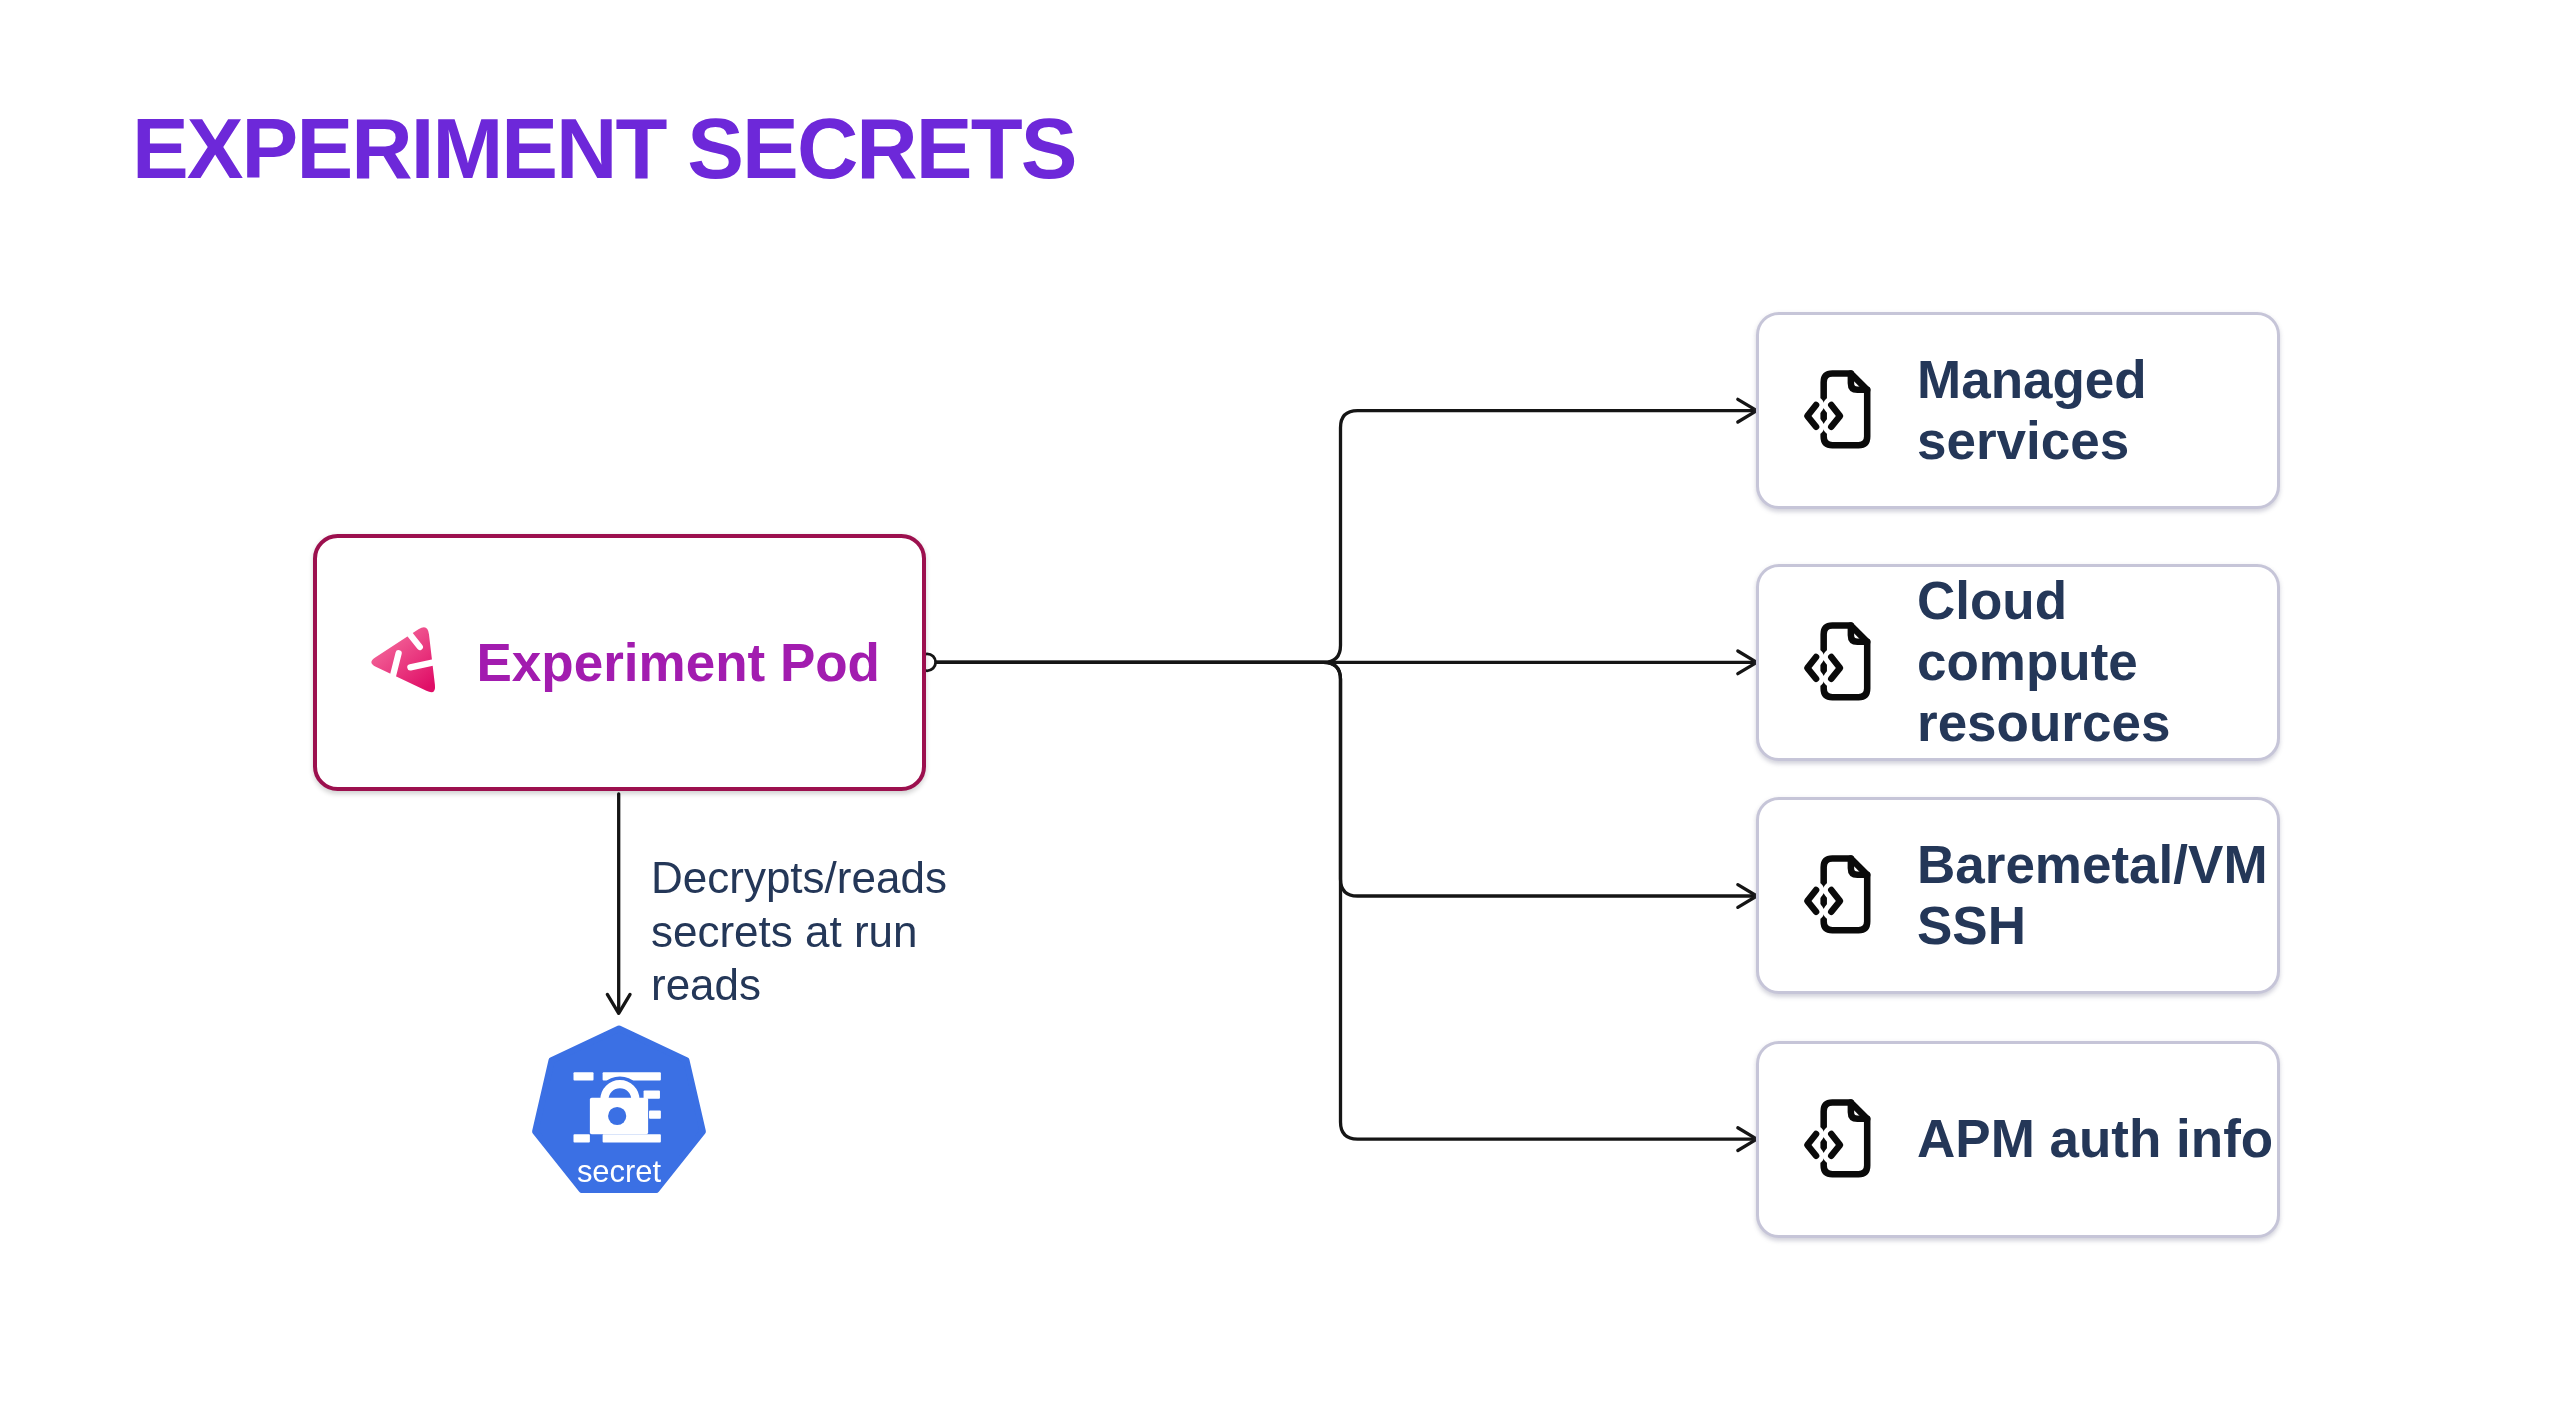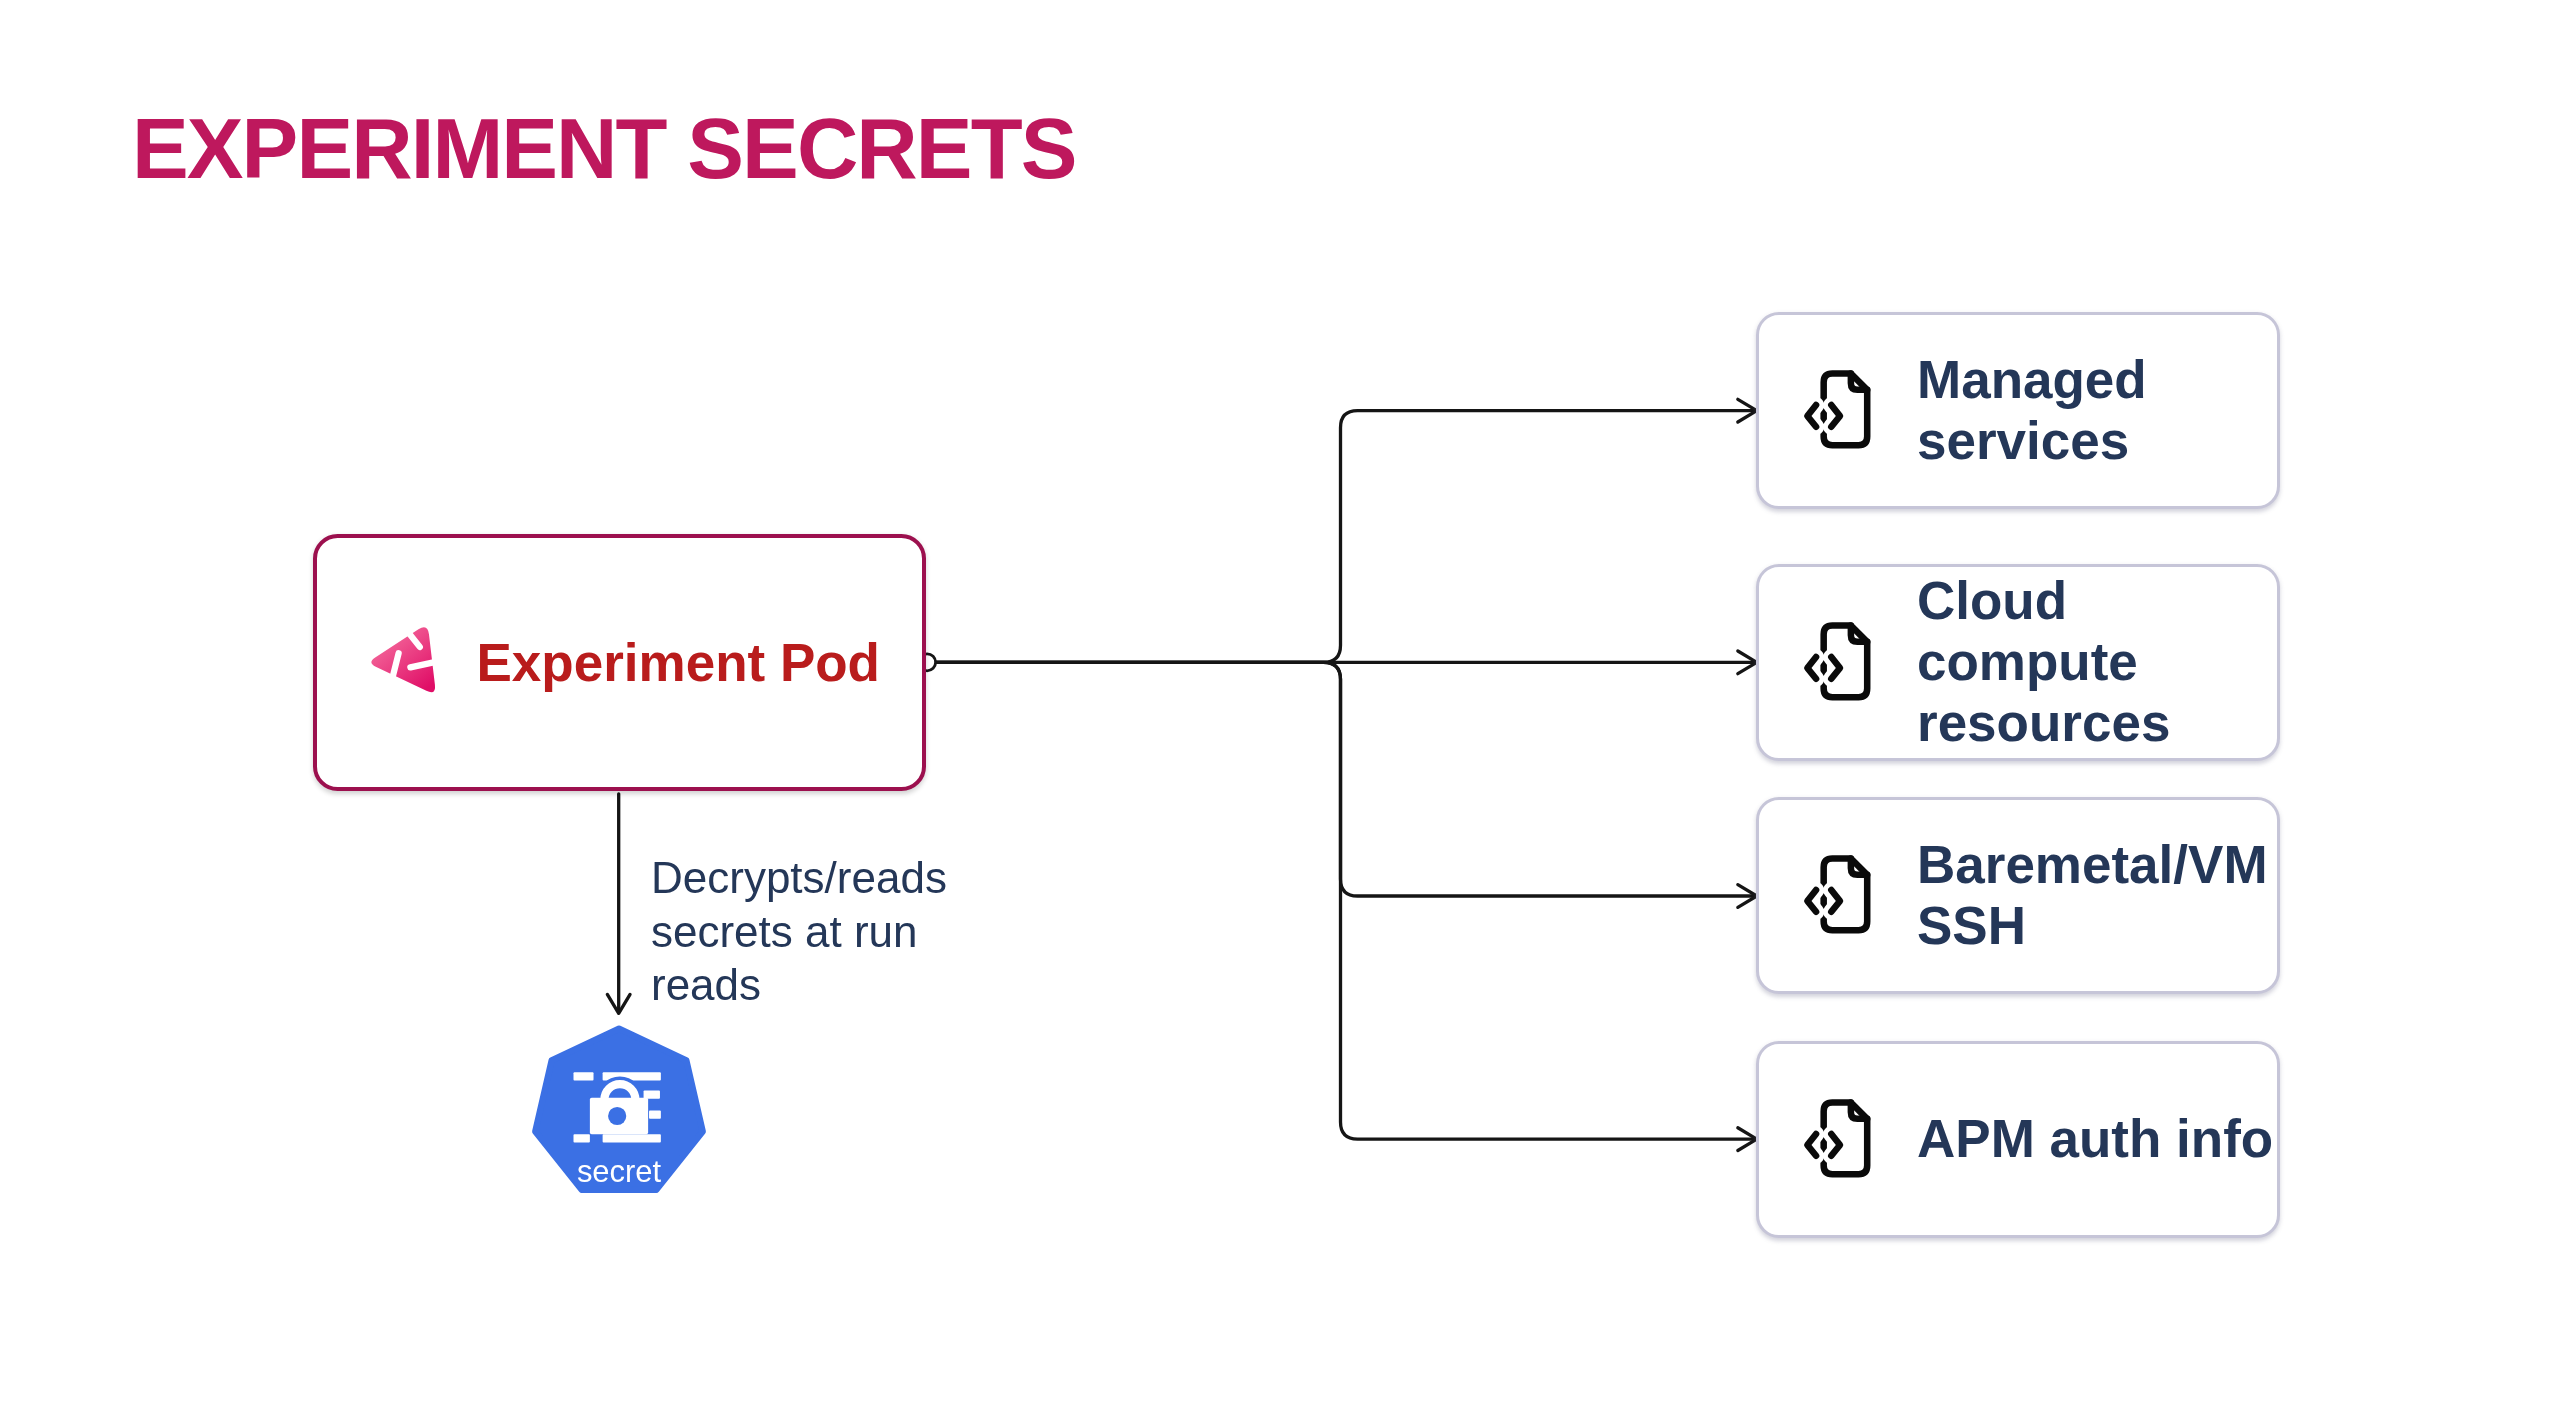--- a/index.html
+++ b/index.html
@@ -11,21 +11,21 @@
     font-family: "Liberation Sans", sans-serif;
     overflow: hidden;
   }
   .title {
     position: absolute;
     left: 132px;
     top: 100px;
     font-size: 85px;
     font-weight: 800;
     letter-spacing: -1.9px;
-    color: #be185d;
+    color: #6d28d9;
     white-space: nowrap;
   }
   
   #connectors {
     position: absolute;
     left: 0; top: 0;
     width: 2576px; height: 1406px;
     pointer-events: none;
   }
   
@@ -40,21 +40,21 @@
     box-shadow: 0 2.8px 5.7px rgba(0,0,0,0.18);
     display: flex;
     align-items: center;
     padding-left: 42px;
   }
   .pod-icon { width: 91px; height: 98px; flex: 0 0 auto; }
   .pod-label {
     margin-left: 26.5px;
     font-size: 53px;
     font-weight: 700;
-    color: #b91c1c;
+    color: #a21caf;
     white-space: nowrap;
   }
   
   .annotation {
     position: absolute;
     left: 651px; top: 851px;
     width: 388px;
     font-size: 44px;
     line-height: 1.22;
     font-weight: 500;

